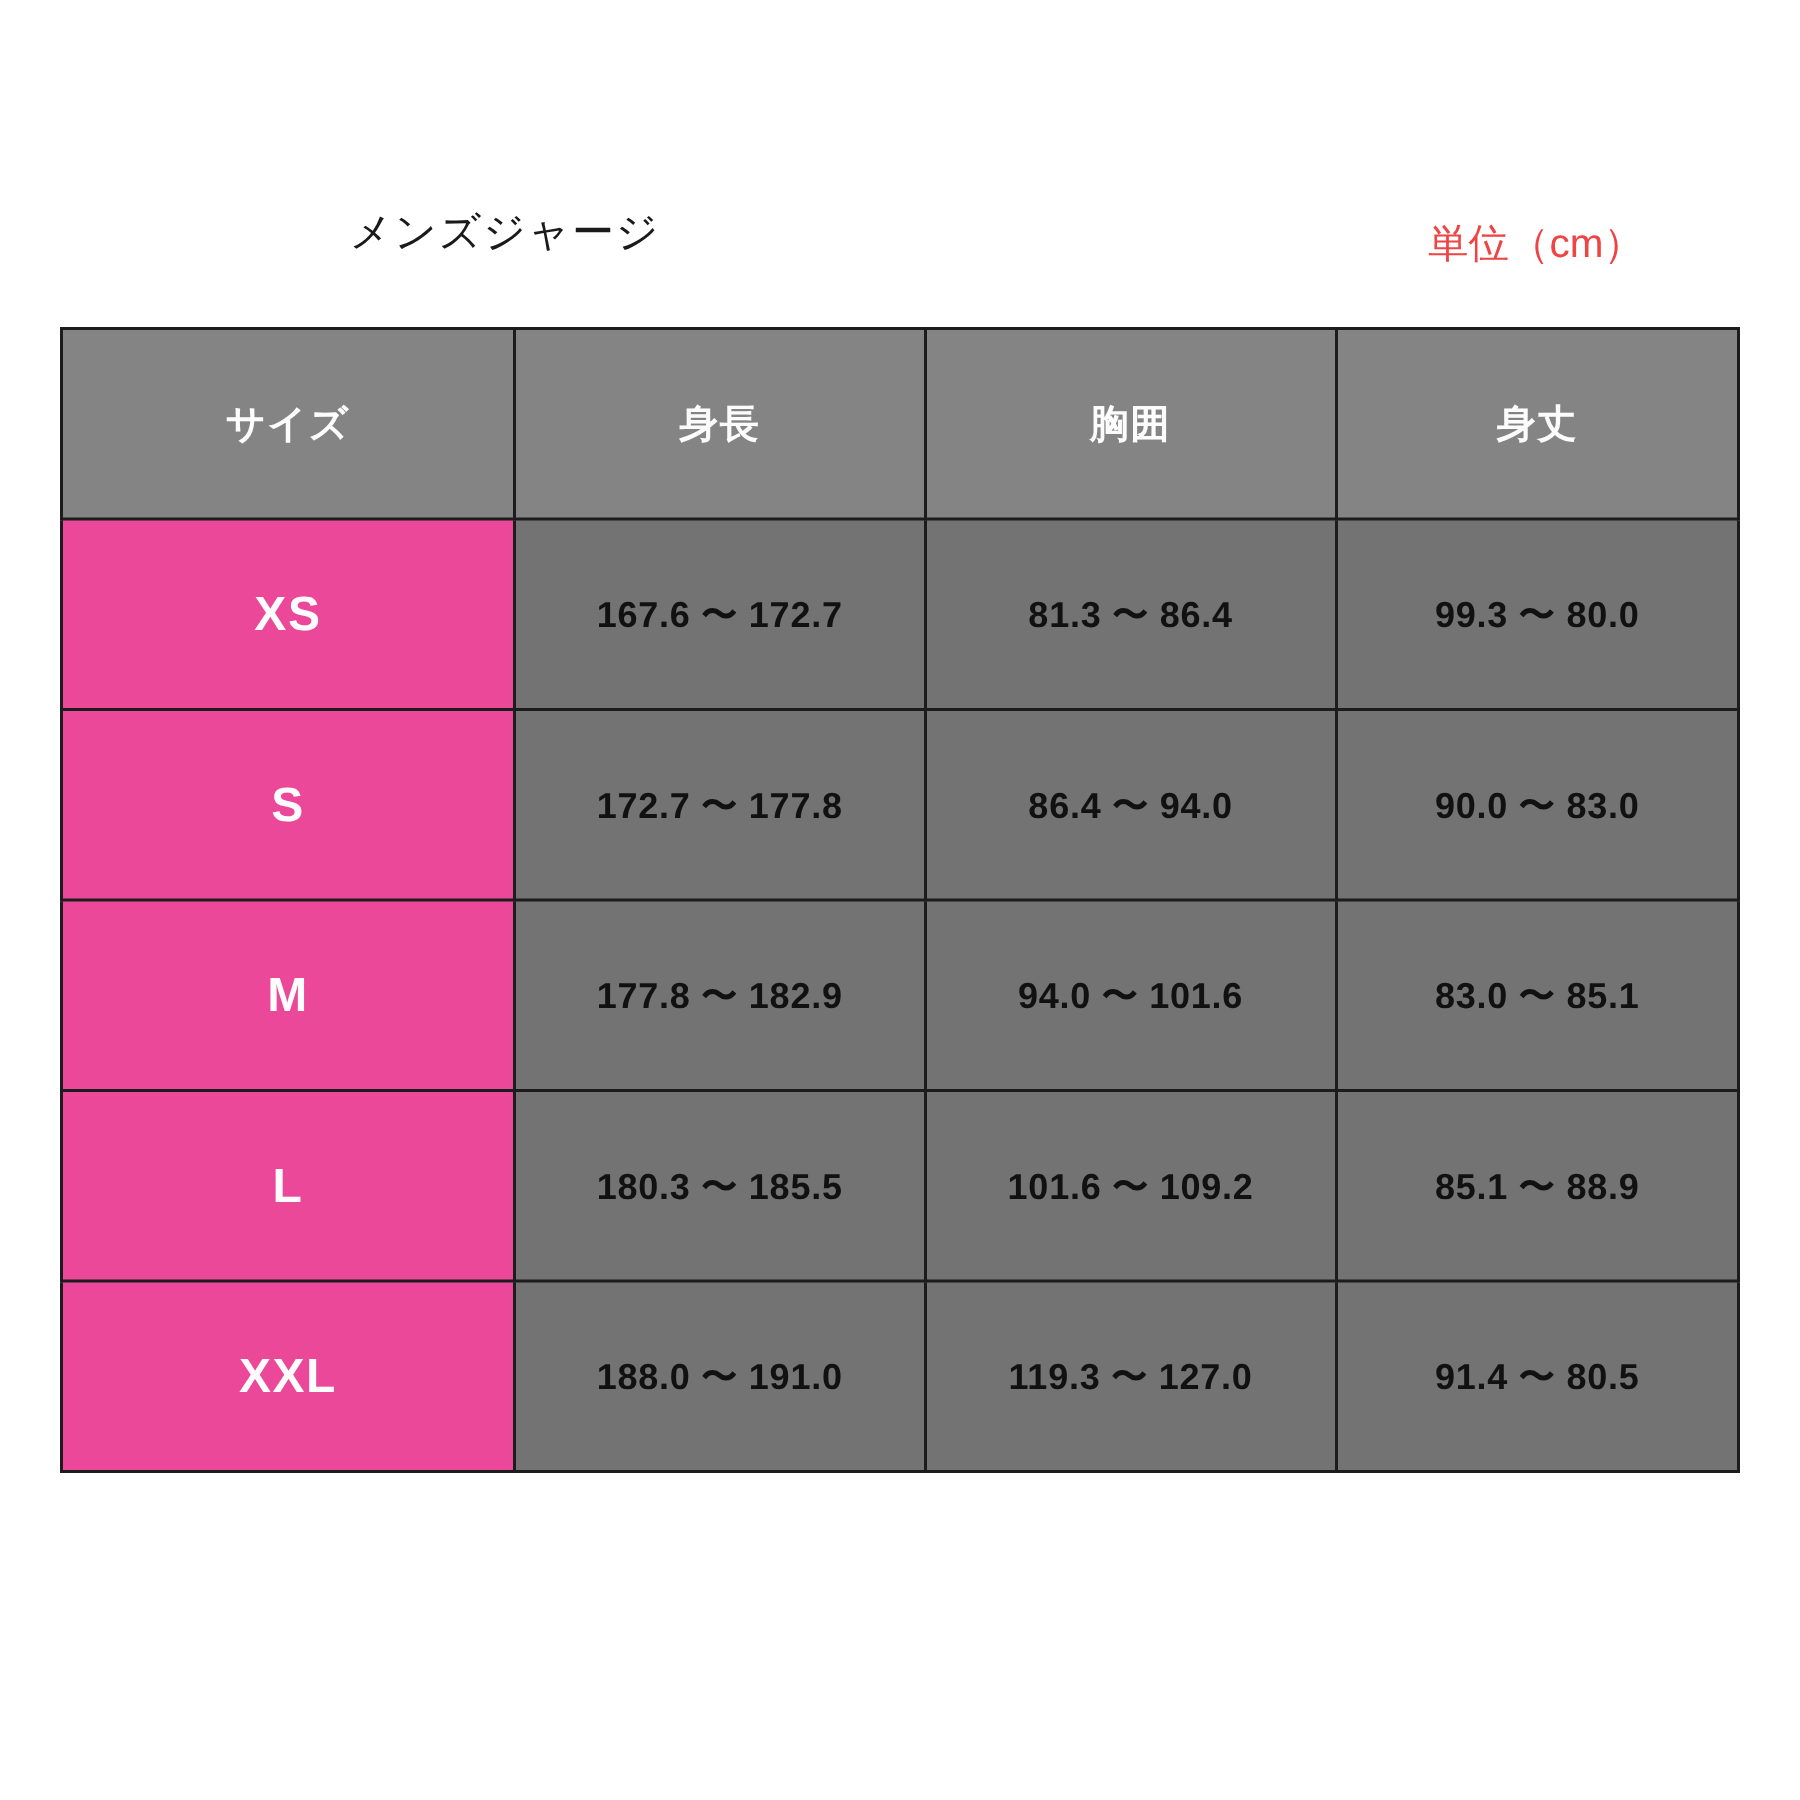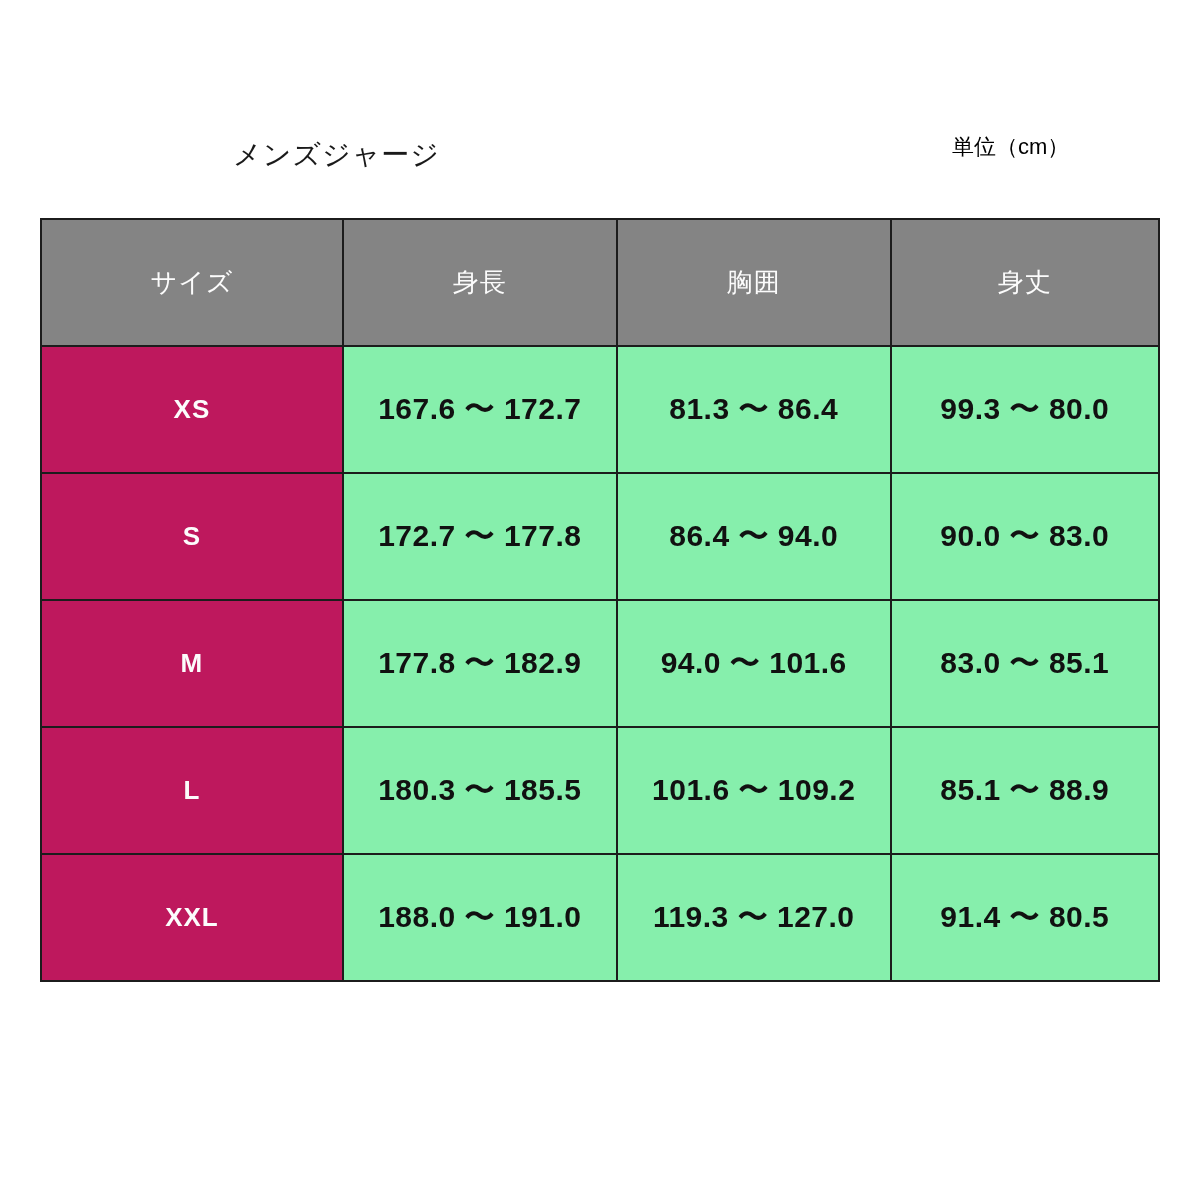--- a/index.html
+++ b/index.html
@@ -22,24 +22,24 @@
     top: 136px;
     font-size: 28px;
     font-weight: 500;
     letter-spacing: 1px;
     color: #1a1a1a;
     white-space: nowrap;
   }
   .unit-label {
     position: absolute;
     left: 952px;
-    top: 132px;
-    font-size: 22px;
+    top: 144px;
+    font-size: 27px;
     font-weight: 500;
-    color: #000000;
+    color: #ef4444;
     white-space: nowrap;
   }
   table.size-table {
     position: absolute;
     left: 40px;
     top: 218px;
     width: 1120px;
     border-collapse: collapse;
     table-layout: fixed;
   }
@@ -48,34 +48,34 @@
     border: 2px solid #1c1c1c;
     height: 127px;
     text-align: center;
     vertical-align: middle;
     padding: 0;
   }
   .size-table thead th {
     background: #848484;
     color: #fcfcfc;
     font-size: 26px;
-    font-weight: 400;
+    font-weight: 700;
     letter-spacing: 1px;
   }
   .size-table td.size-cell {
-    background: #be185d;
+    background: #ec4899;
     color: #fcfcfc;
-    font-size: 26px;
+    font-size: 32px;
     font-weight: 700;
     letter-spacing: 1px;
   }
   .size-table td.value-cell {
-    background: #86efac;
+    background: #737373;
     color: #111111;
-    font-size: 30px;
+    font-size: 24px;
     font-weight: 700;
     letter-spacing: 0.5px;
   }
   col.c-size   { width: 27%; }
   col.c-height { width: 24.5%; }
   col.c-chest  { width: 24.5%; }
   col.c-length { width: 24%; }
 </style>
 </head>
 <body>

